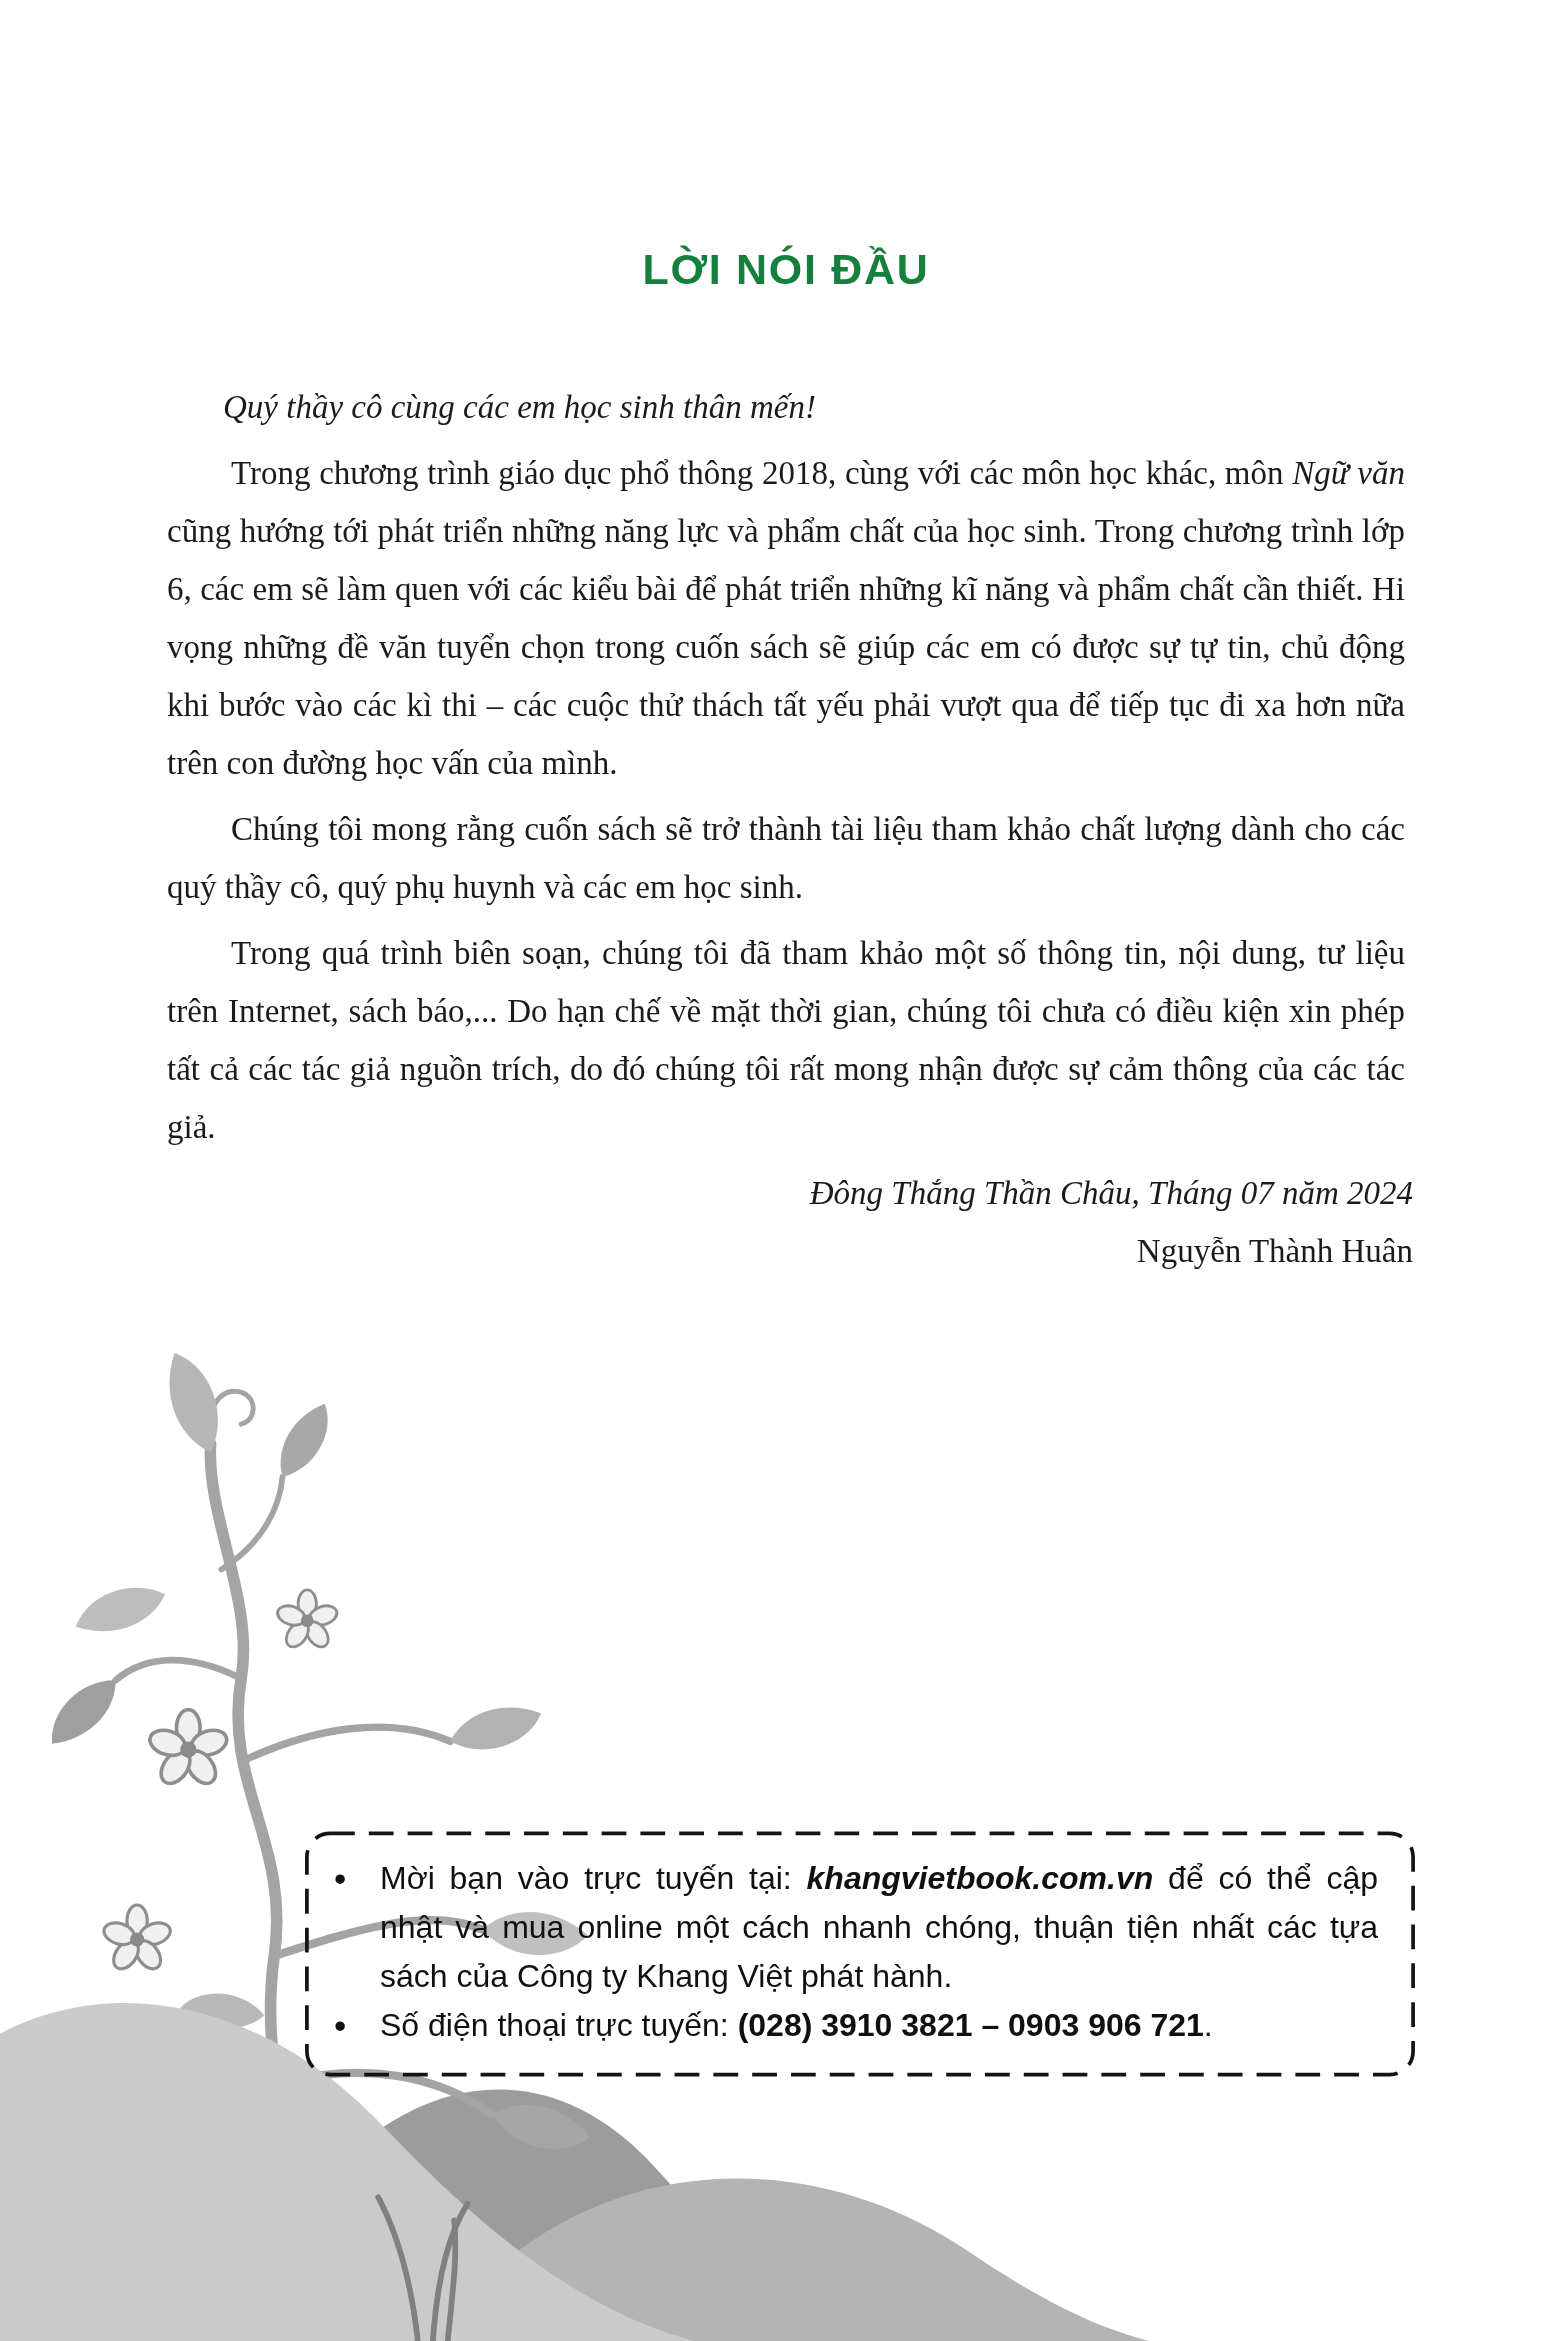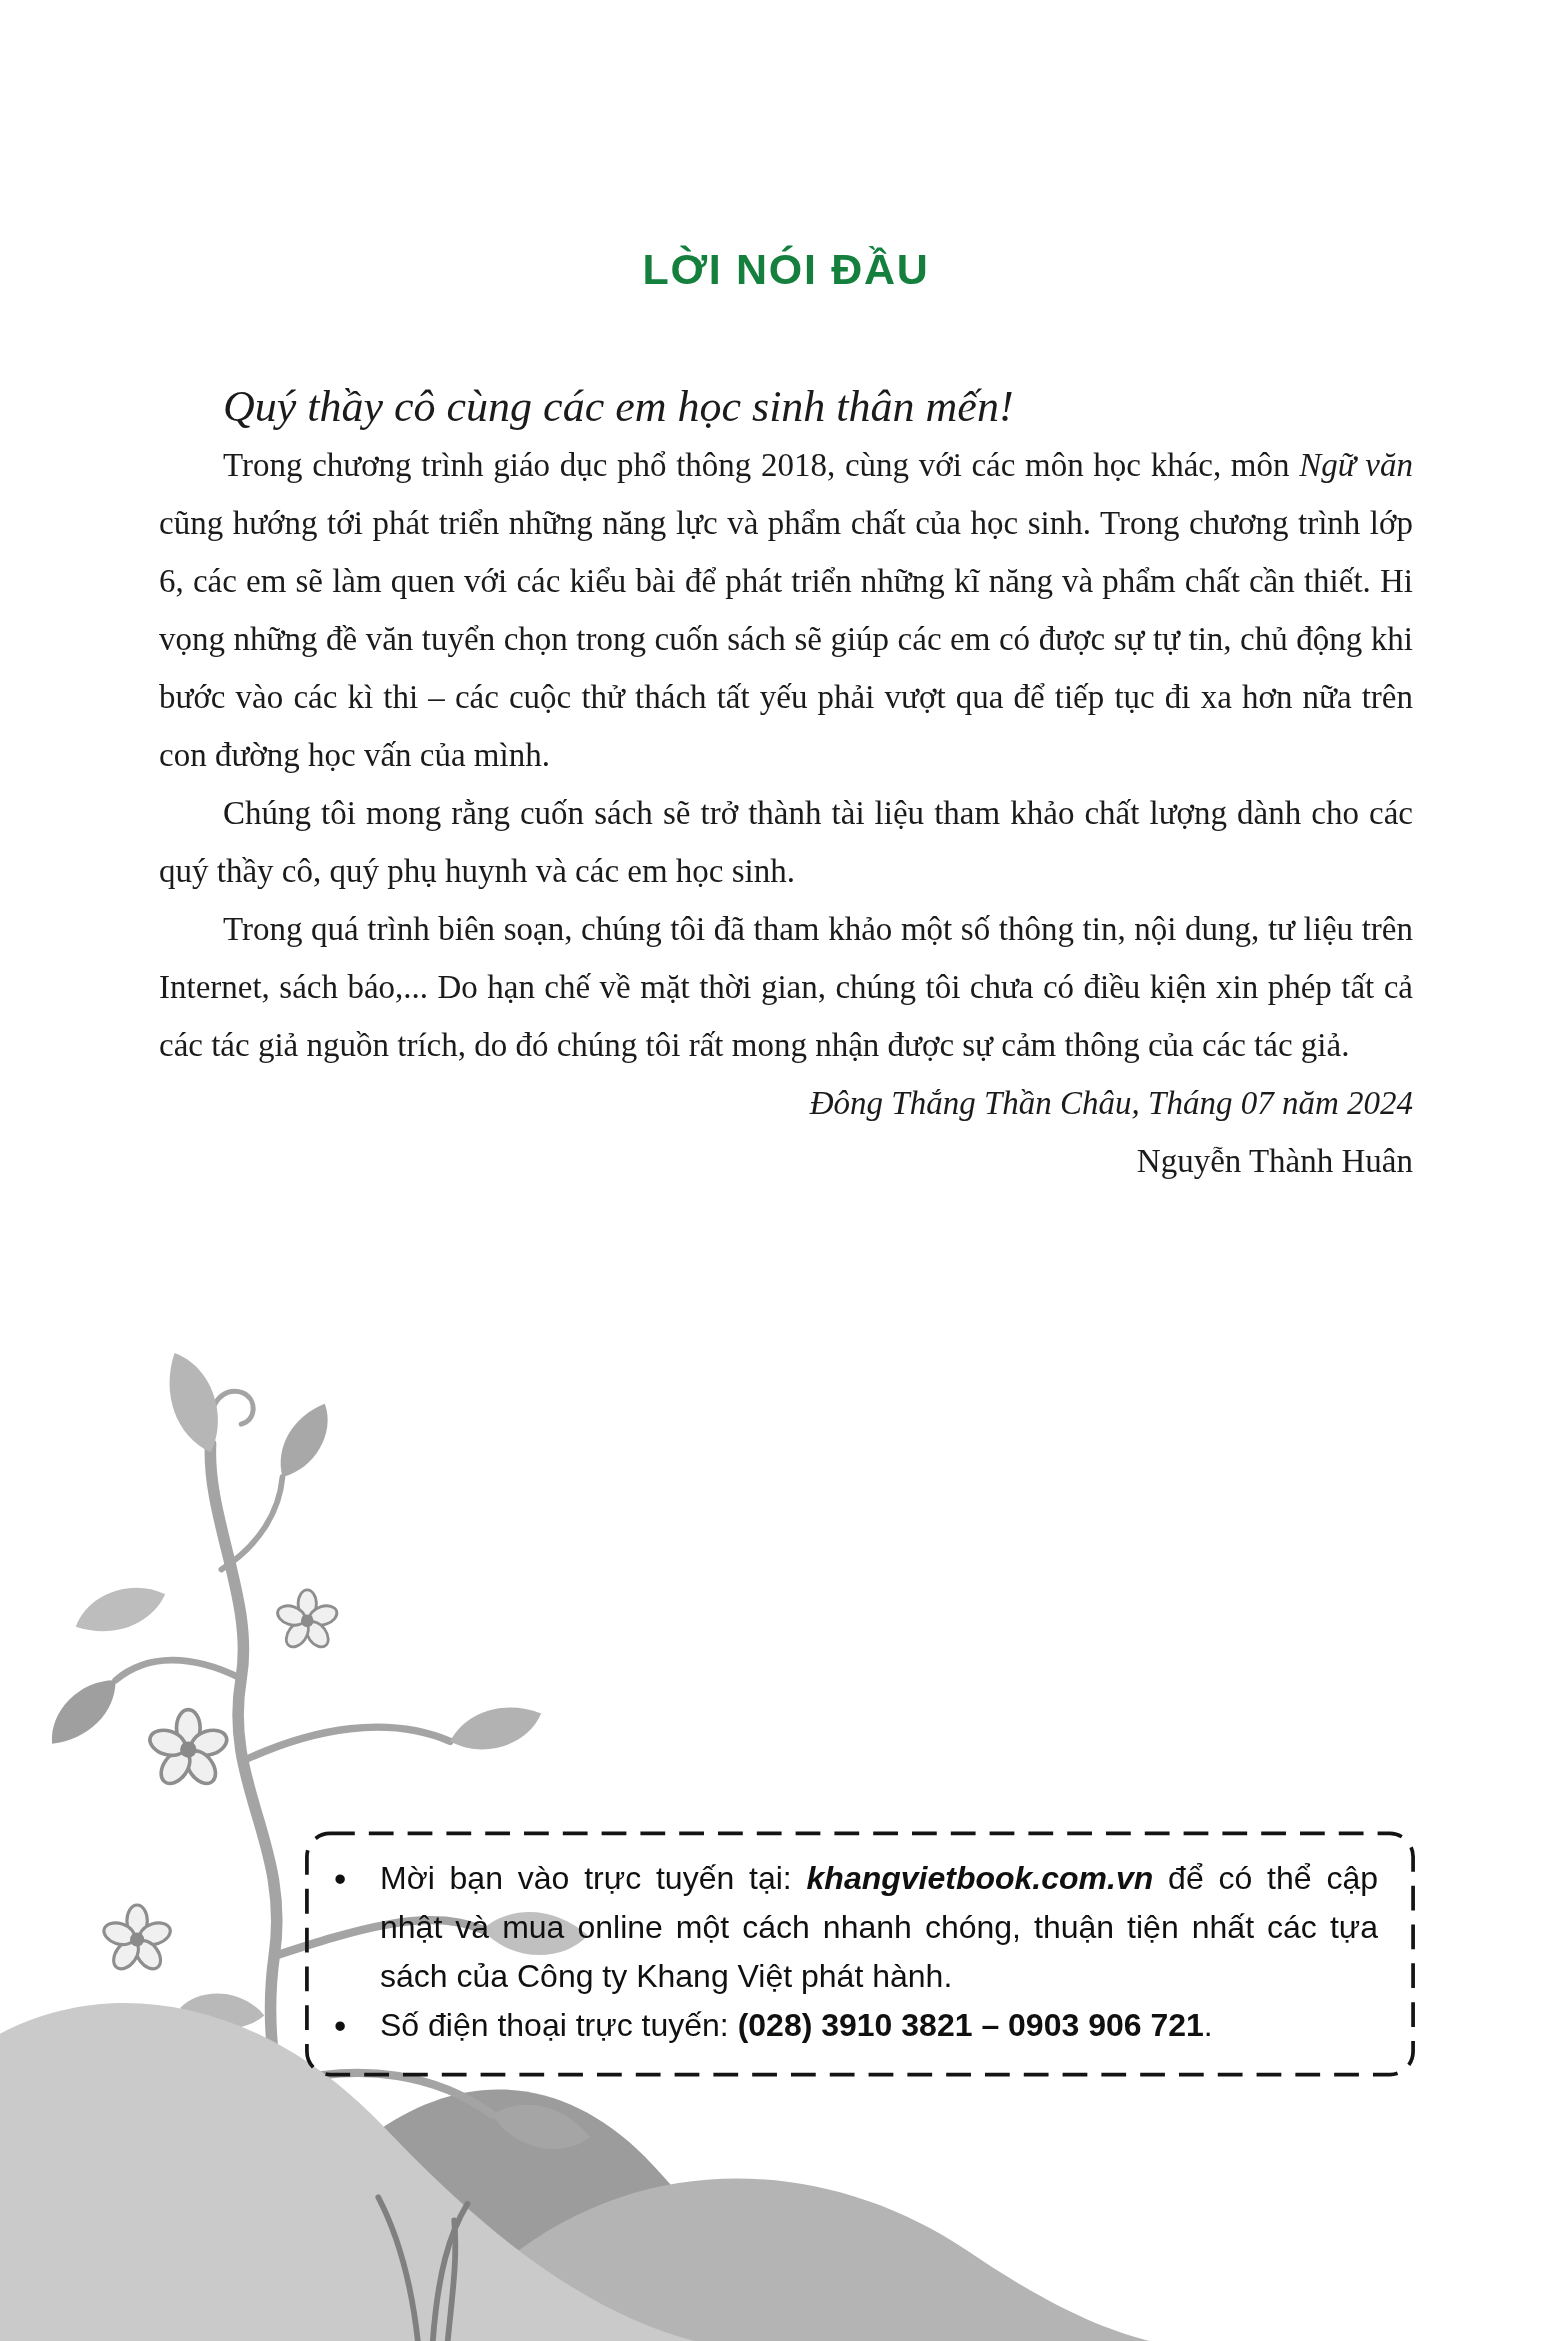--- a/index.html
+++ b/index.html
@@ -33,34 +33,34 @@
     font-family: "Liberation Sans", "DejaVu Sans", sans-serif;
     font-size: 43px;
     font-weight: 700;
     letter-spacing: 1.7px;
     text-align: center;
     color: #15803d;
     margin: 0 0 84px 0;
   }
 
   .salutation {
-    font-size: 44px;
+    font-size: 33px;
     line-height: 58px;
     font-style: italic;
     text-indent: 64px;
     margin: 0;
     font-family: Liberation Serif, serif;
   }
 
   .para {
     font-size: 33px;
     line-height: 58px;
     text-align: justify;
     text-indent: 64px;
-    margin: 0;
+    margin: 8px;
   }
 
   .sign {
     font-size: 33px;
     line-height: 58px;
     text-align: right;
     margin: 0;
   }
   .dateline { font-style: italic; }
 

